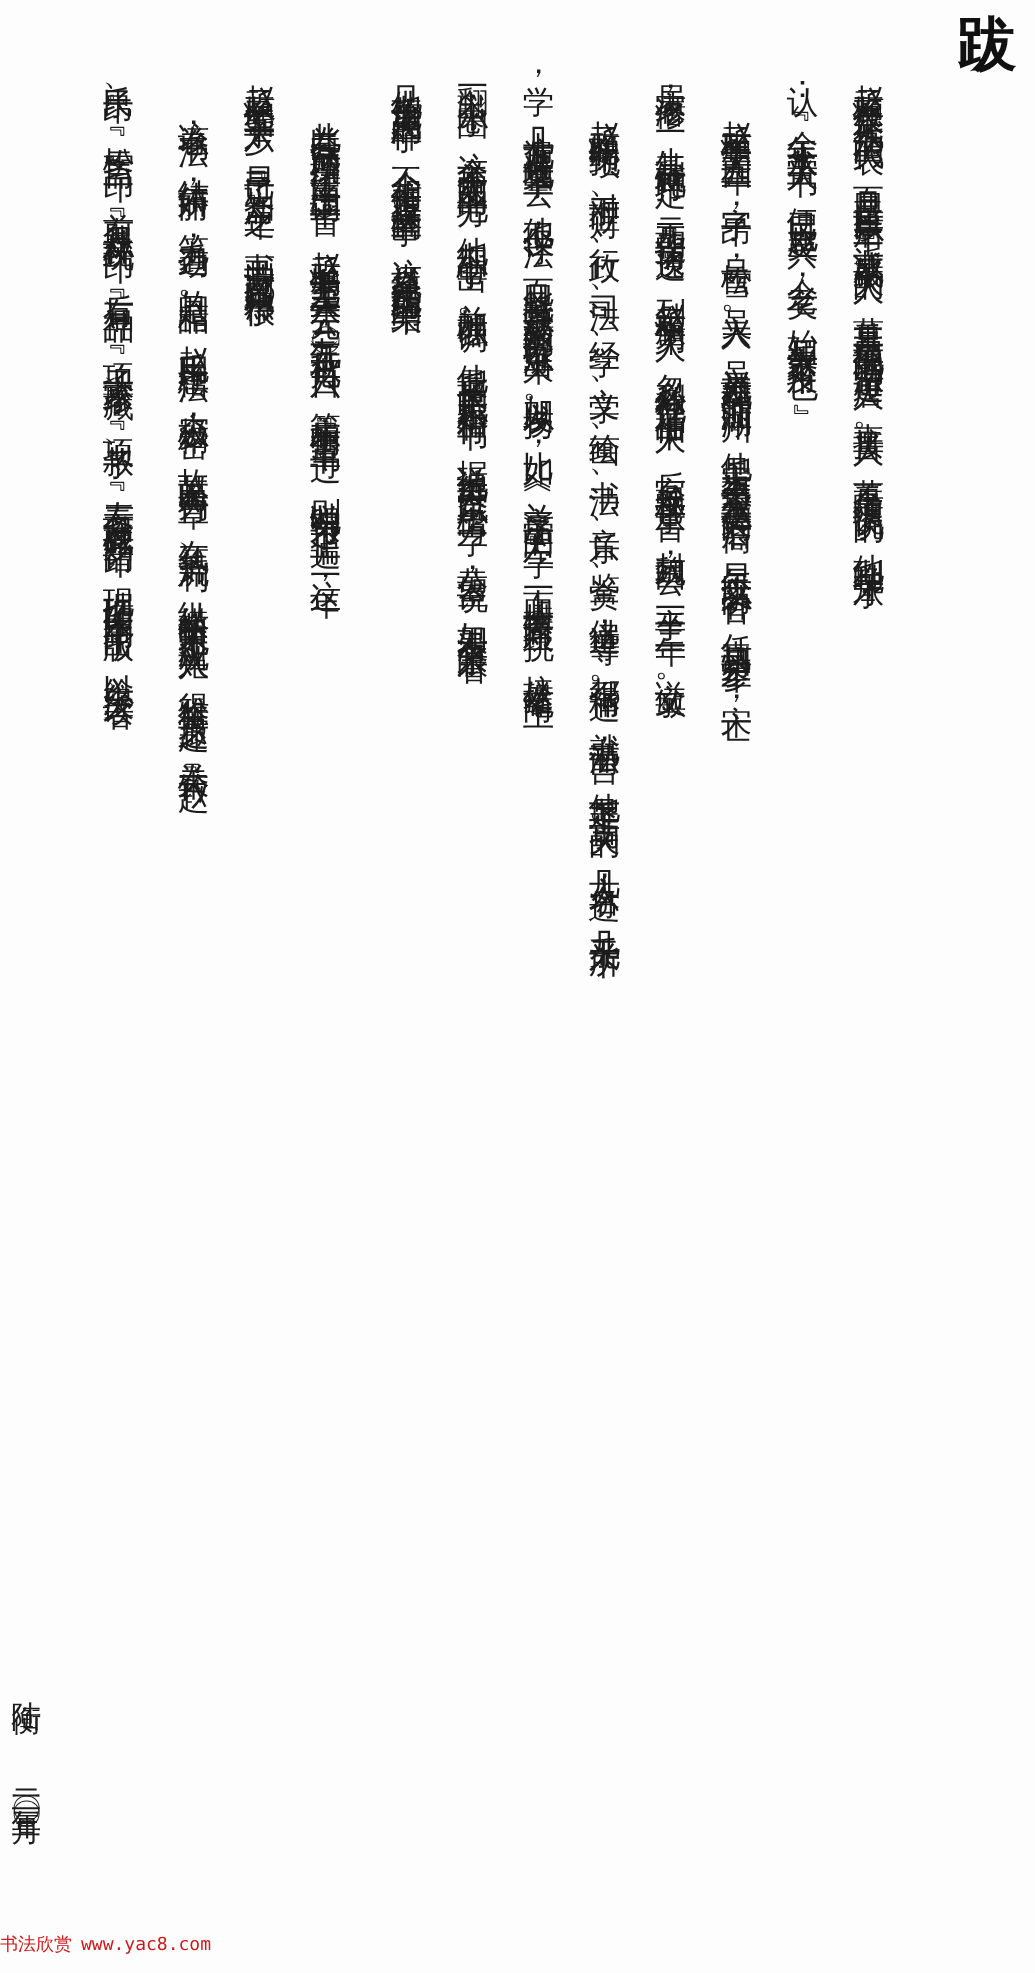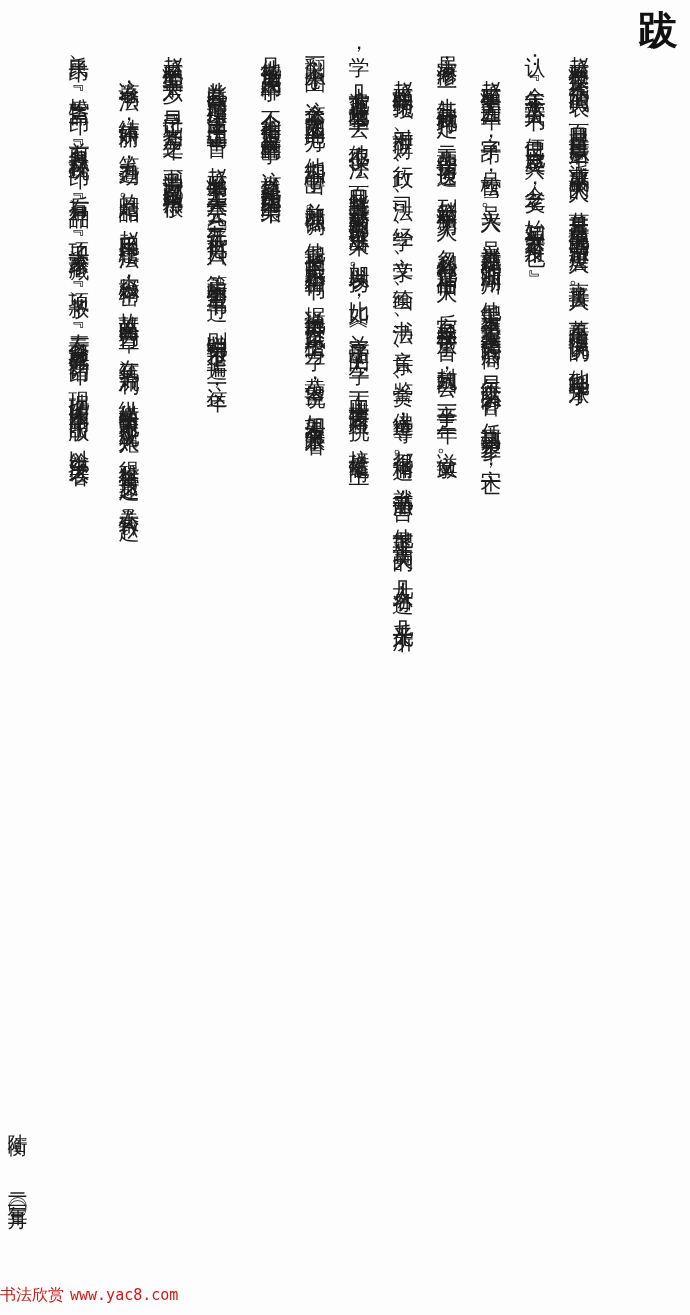--- a/index.html
+++ b/index.html
@@ -60,25 +60,25 @@
       left: 0px;
       top: 1286px;
       font-size: 15px;
       line-height: 18px;
       color: #d01818;
       white-space: nowrap;
       background: transparent;
     }
     .watermark .wm-cn {
       font-family: Liberation Sans, sans-serif;
-      font-size: 16px;
+      font-size: 12px;
     }
     .watermark .wm-url {
       font-family: "DejaVu Sans Mono", "Liberation Mono", monospace;
-      font-size: 15px;
+      font-size: 12px;
       margin-left: 6px;
     }
   </style>
 </head>
 <body>
 
 <div class="page">
 
   <div class="title">跋</div>
 

